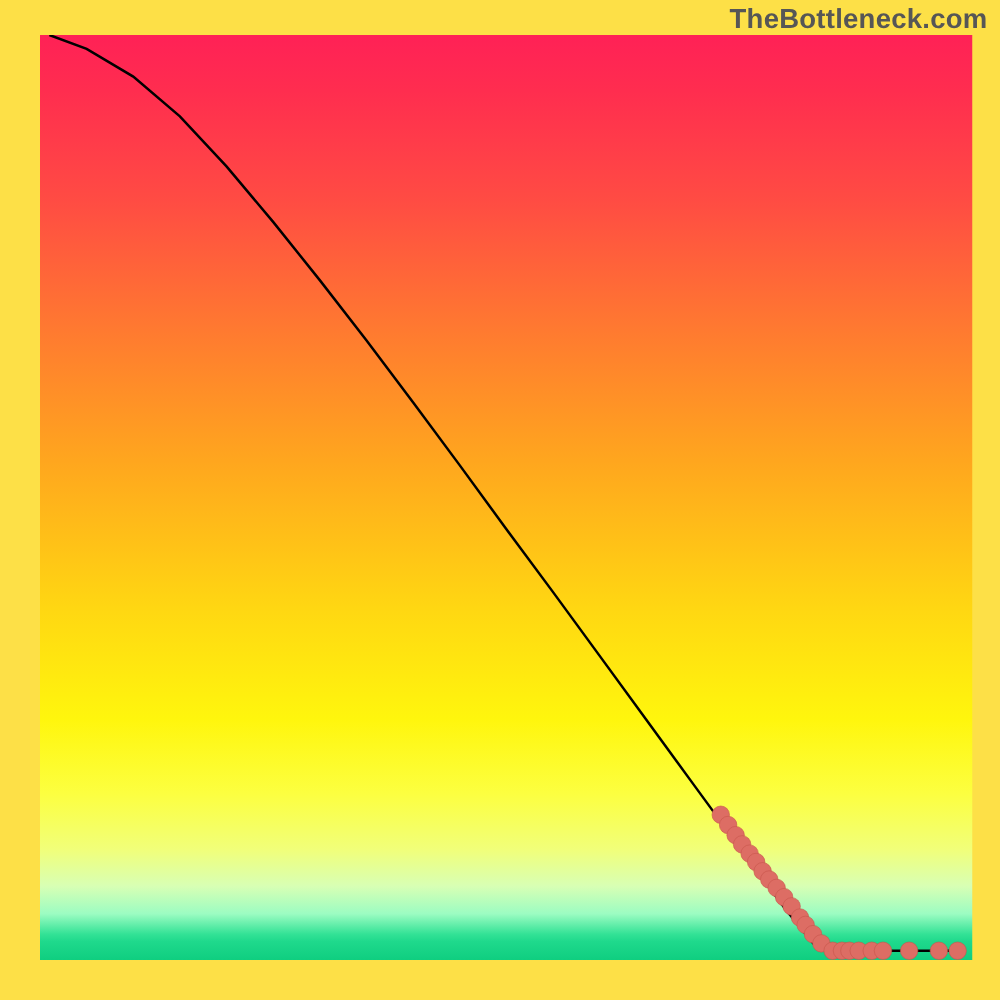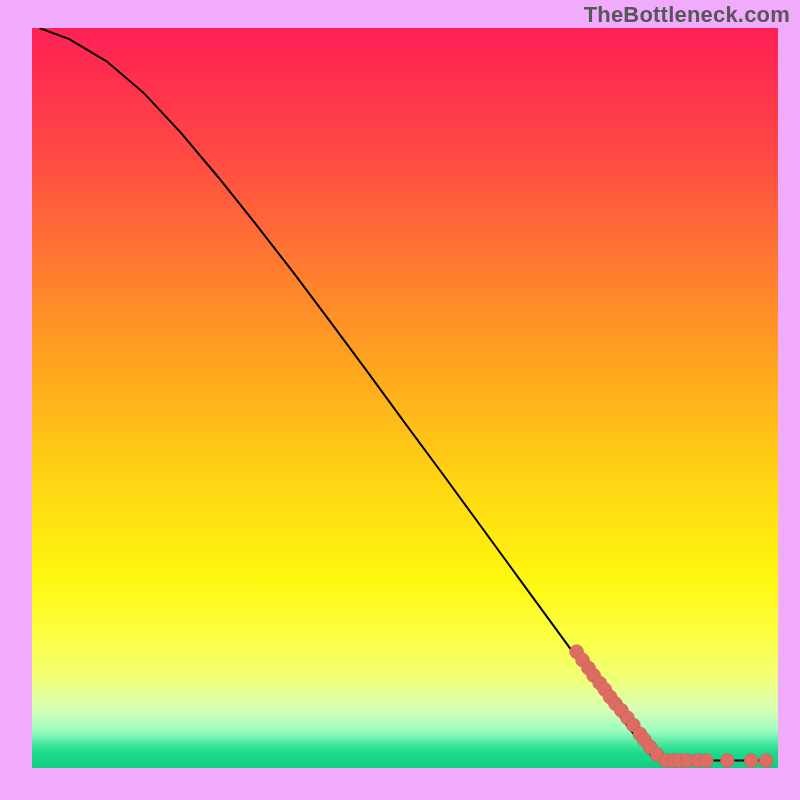--- a/index.html
+++ b/index.html
@@ -1,21 +1,21 @@
 <!DOCTYPE html>
 <html><head>
 <meta charset="utf-8">
 <style>
   * { margin: 0; padding: 0; box-sizing: border-box; }
   html, body { width: 800px; height: 800px; overflow: hidden; background: #000; }
   .canvas {
     position: relative;
     width: 800px;
     height: 800px;
-    background: #f0abfc;
+    background: #fde047;
   }
   .plot-area {
     position: absolute;
     left: 32px;
     top: 28px;
     width: 746px;
     height: 740px;
     overflow: hidden;
   }
   

